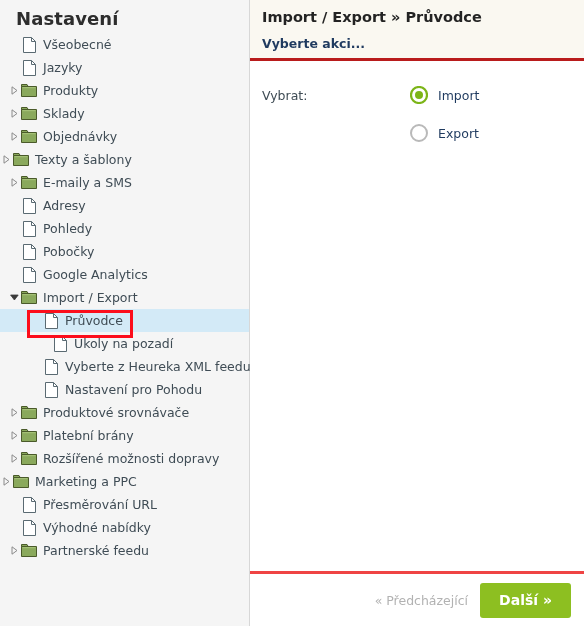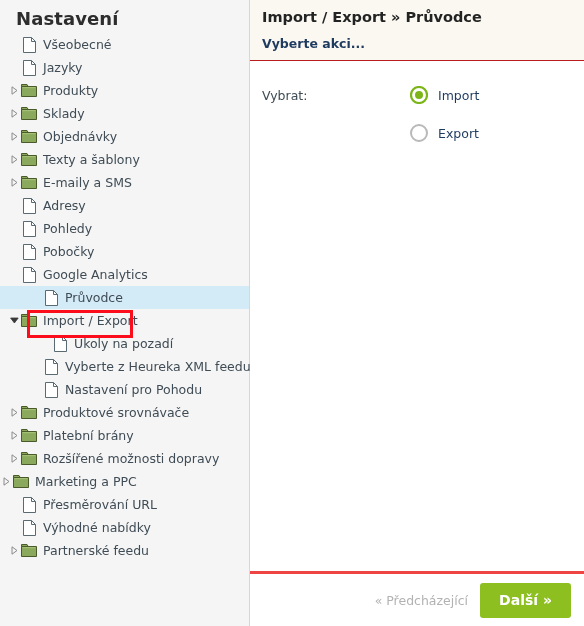--- a/index.html
+++ b/index.html
@@ -61,21 +61,21 @@
 
   
   #main {
     position: relative;
     flex: 1 1 auto;
     height: 626px;
     background: #ffffff;
   }
   #panel-head {
     background: #faf8f1;
-    border-bottom: 1px solid #b91c1c;
+    border-bottom: 3px solid #b91c1c;
     height: 61px;
     padding: 0 0 0 12px;
   }
   #panel-title {
     font-size: 14.5px;
     font-weight: bold;
     color: #232323;
     line-height: 18px;
     padding-top: 8px;
   }
@@ -217,21 +217,21 @@
           </span>
           <span class="ico">
             <svg width="16" height="13" viewBox="0 0 16 13">
               <path d="M0.5 2.5 V12.5 H15.5 V2.5 Z" fill="#8aa95c" stroke="#4a5a2a" stroke-width="1"></path>
               <path d="M0.5 2.5 V0.5 H6.0 L7.2 2.5 Z" fill="#8aa95c" stroke="#4a5a2a" stroke-width="1"></path>
               <path d="M1.5 3.6 H14.5" stroke="#a3c075" stroke-width="1.2"></path>
             </svg>
           </span>
           <span class="lbl">Objednávky</span>
         </div>
-        <div class="node" style="padding-left: 8px;">
+        <div class="node" style="padding-left: 0;">
           <span class="twisty">
             <svg width="7" height="9" viewBox="0 0 7 9">
               <path d="M1 0.8 L6 4.5 L1 8.2 Z" fill="none" stroke="#8a8a8a" stroke-width="1"></path>
             </svg>
           </span>
           <span class="ico">
             <svg width="16" height="13" viewBox="0 0 16 13">
               <path d="M0.5 2.5 V12.5 H15.5 V2.5 Z" fill="#8aa95c" stroke="#4a5a2a" stroke-width="1"></path>
               <path d="M0.5 2.5 V0.5 H6.0 L7.2 2.5 Z" fill="#8aa95c" stroke="#4a5a2a" stroke-width="1"></path>
               <path d="M1.5 3.6 H14.5" stroke="#a3c075" stroke-width="1.2"></path>
@@ -286,45 +286,45 @@
         </div>
         <div class="node" style="padding-left: 8px;">
           <span class="twisty"></span>
           <span class="ico">
             <svg width="13" height="16" viewBox="0 0 13 16">
               <path d="M0.5 0.5 H8.5 L12.5 4.5 V15.5 H0.5 Z" fill="#ffffff" stroke="#5a6a72" stroke-width="1"></path>
               <path d="M8.5 0.5 L8.5 4.5 L12.5 4.5" fill="none" stroke="#5a6a72" stroke-width="1"></path>
             </svg>
           </span>
           <span class="lbl">Google Analytics</span>
-        </div>
-        <div class="node sel" style="padding-left: 30px;">
-          <span class="twisty"></span>
-          <span class="ico">
-            <svg width="13" height="16" viewBox="0 0 13 16">
-              <path d="M0.5 0.5 H8.5 L12.5 4.5 V15.5 H0.5 Z" fill="#ffffff" stroke="#5a6a72" stroke-width="1"></path>
-              <path d="M8.5 0.5 L8.5 4.5 L12.5 4.5" fill="none" stroke="#5a6a72" stroke-width="1"></path>
-            </svg>
-          </span>
-          <span class="lbl">Průvodce</span>
         </div>
         <div class="node" style="padding-left: 8px;">
           <span class="twisty">
             <svg width="9" height="7" viewBox="0 0 9 7">
               <path d="M0.6 1 L8.2 1 L4.4 6 Z" fill="#3a3a3a" stroke="#3a3a3a" stroke-width="0.8"></path>
             </svg>
           </span>
           <span class="ico">
             <svg width="16" height="13" viewBox="0 0 16 13">
               <path d="M0.5 2.5 V12.5 H15.5 V2.5 Z" fill="#8aa95c" stroke="#4a5a2a" stroke-width="1"></path>
               <path d="M0.5 2.5 V0.5 H6.0 L7.2 2.5 Z" fill="#8aa95c" stroke="#4a5a2a" stroke-width="1"></path>
               <path d="M1.5 3.6 H14.5" stroke="#a3c075" stroke-width="1.2"></path>
             </svg>
           </span>
           <span class="lbl">Import / Export</span>
+        </div>
+        <div class="node sel" style="padding-left: 30px;">
+          <span class="twisty"></span>
+          <span class="ico">
+            <svg width="13" height="16" viewBox="0 0 13 16">
+              <path d="M0.5 0.5 H8.5 L12.5 4.5 V15.5 H0.5 Z" fill="#ffffff" stroke="#5a6a72" stroke-width="1"></path>
+              <path d="M8.5 0.5 L8.5 4.5 L12.5 4.5" fill="none" stroke="#5a6a72" stroke-width="1"></path>
+            </svg>
+          </span>
+          <span class="lbl">Průvodce</span>
         </div>
         <div class="node" style="padding-left: 30px; margin-left: 9px;">
           <span class="twisty"></span>
           <span class="ico">
             <svg width="13" height="16" viewBox="0 0 13 16">
               <path d="M0.5 0.5 H8.5 L12.5 4.5 V15.5 H0.5 Z" fill="#ffffff" stroke="#5a6a72" stroke-width="1"></path>
               <path d="M8.5 0.5 L8.5 4.5 L12.5 4.5" fill="none" stroke="#5a6a72" stroke-width="1"></path>
             </svg>
           </span>
           <span class="lbl">Úkoly na pozadí</span>

